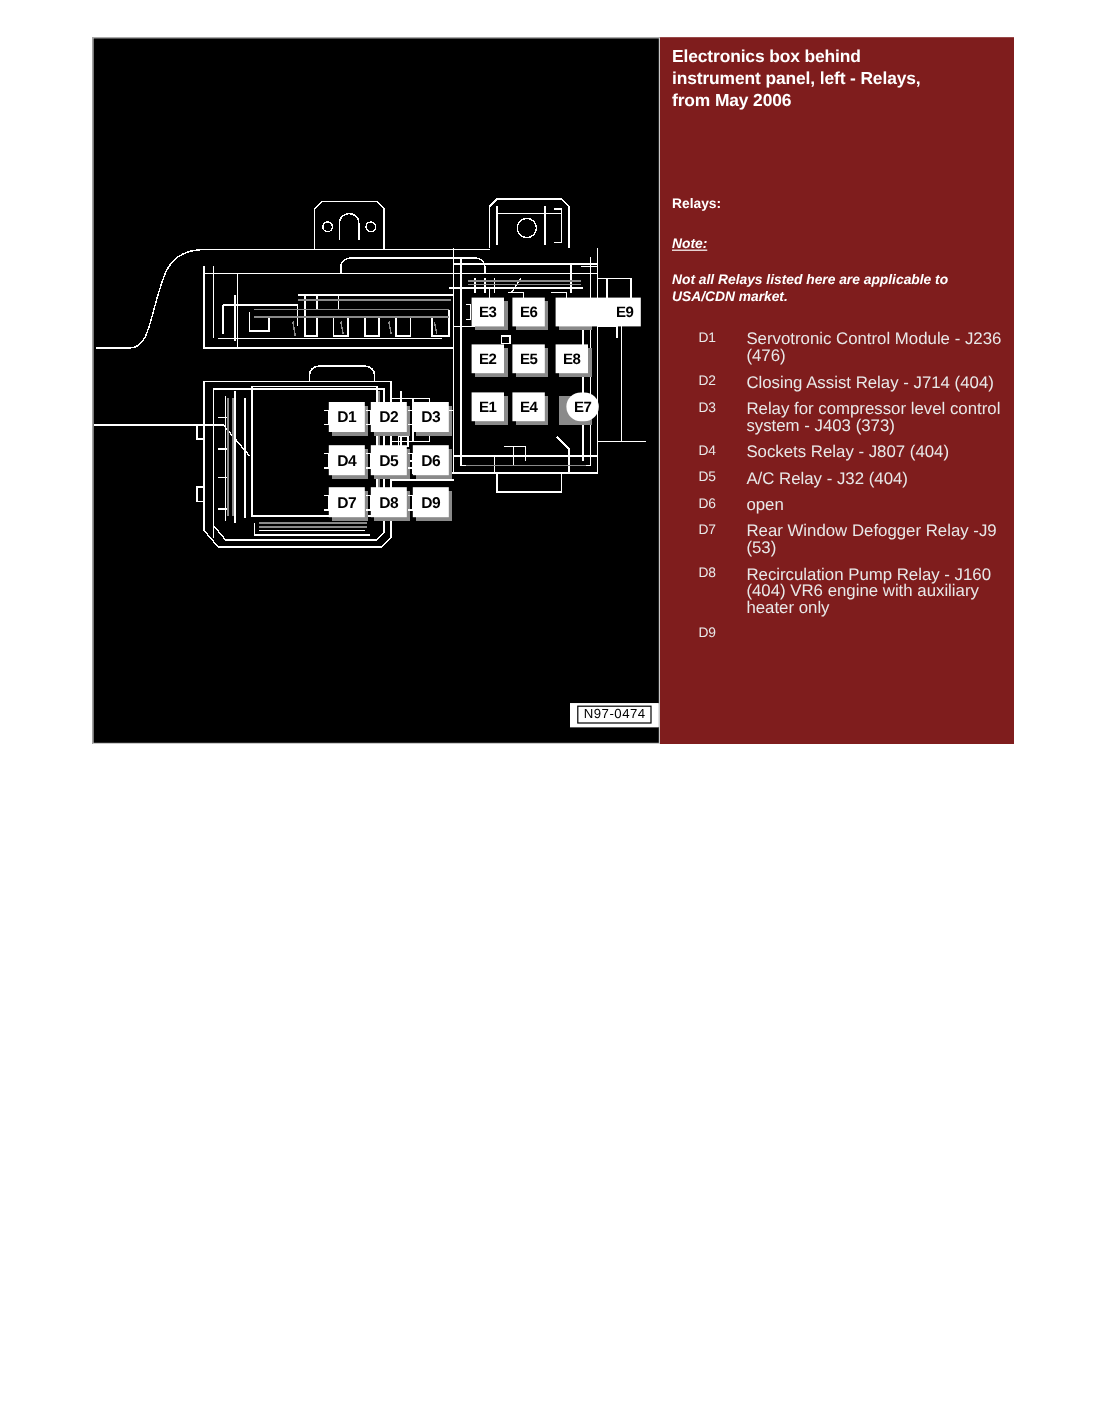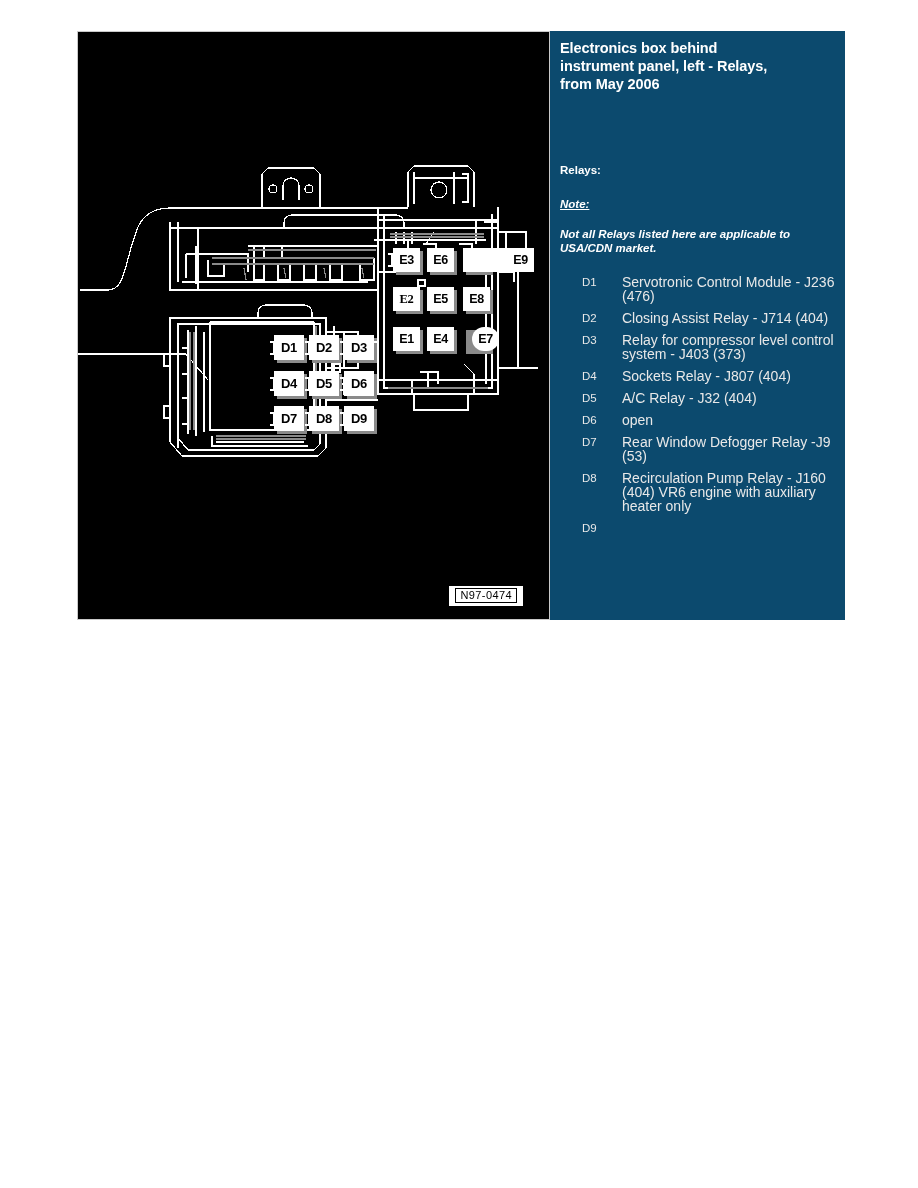--- a/index.html
+++ b/index.html
@@ -58,21 +58,21 @@
     align-items: center;
     justify-content: center;
     letter-spacing: -0.4px;
   }
   .cap.d { width: 30px; height: 25px; }
   .cap.e { width: 27px; height: 24px; font-size: 12.5px; }
 
   
   #figure-id {
     position: absolute;
-    right: 26px;
+    right: 0;
     bottom: 13px;
     border: 1px solid #ffffff;
     background: #ffffff;
     color: #000000;
     font-family: "Liberation Sans", sans-serif;
     font-size: 11px;
     font-weight: normal;
     padding: 1px 5px 2px 5px;
     letter-spacing: 0.4px;
     white-space: nowrap;
@@ -83,21 +83,21 @@
     display: inline-block;
   }
 
   
   #text-panel {
     position: absolute;
     left: 550px;
     top: 31px;
     width: 295px;
     height: 589px;
-    background: #0c4a6e;
+    background: #7f1d1d;
     color: #ffffff;
     box-sizing: border-box;
     overflow: hidden;
   }
 
   #heading {
     position: absolute;
     left: 10px;
     top: 8px;
     width: 275px;
@@ -339,21 +339,21 @@
     <div class="cap d" style="left:196px; top:339px;">D4</div>
     <div class="cap d" style="left:231px; top:339px;">D5</div>
     <div class="cap d" style="left:266px; top:339px;">D6</div>
     <div class="cap d" style="left:196px; top:374px;">D7</div>
     <div class="cap d" style="left:231px; top:374px;">D8</div>
     <div class="cap d" style="left:266px; top:374px;">D9</div>
 
     <div class="cap e" style="left:315px; top:216px;">E3</div>
     <div class="cap e" style="left:349px; top:216px;">E6</div>
     <div class="cap e" style="left:385px; top:216px;padding-left:44px;">E9</div>
-    <div class="cap e" style="left:315px; top:255px;font-family:Liberation Serif, serif;">E2</div>
+    <div class="cap e" style="left:315px; top:255px;">E2</div>
     <div class="cap e" style="left:349px; top:255px;">E5</div>
     <div class="cap e" style="left:385px; top:255px;">E8</div>
     <div class="cap e" style="left:315px; top:295px;">E1</div>
     <div class="cap e" style="left:349px; top:295px;">E4</div>
     <div class="cap e" style="left:394px; top:295px;border-radius:12px;">E7</div>
 
     <div id="figure-id">
       <span id="figure-id-inner">N97-0474</span>
     </div>
   </div>

